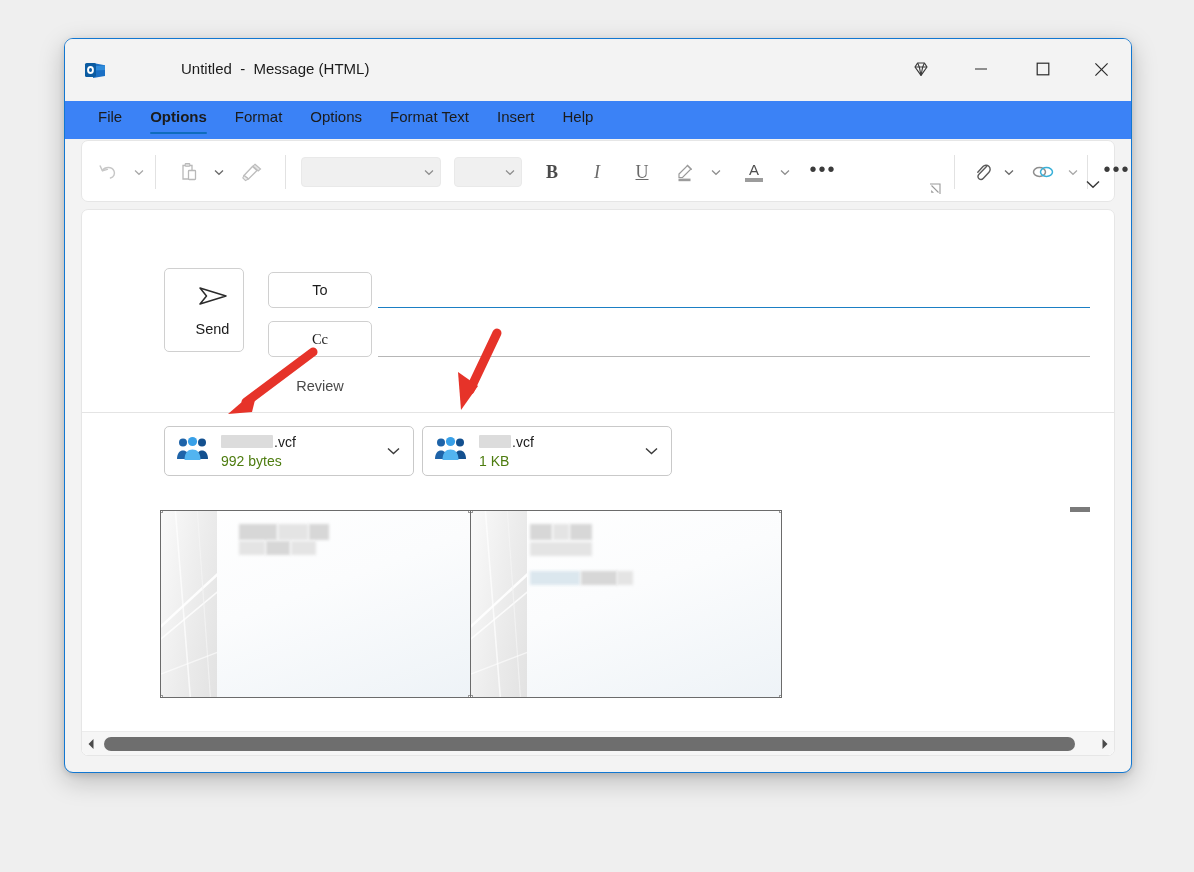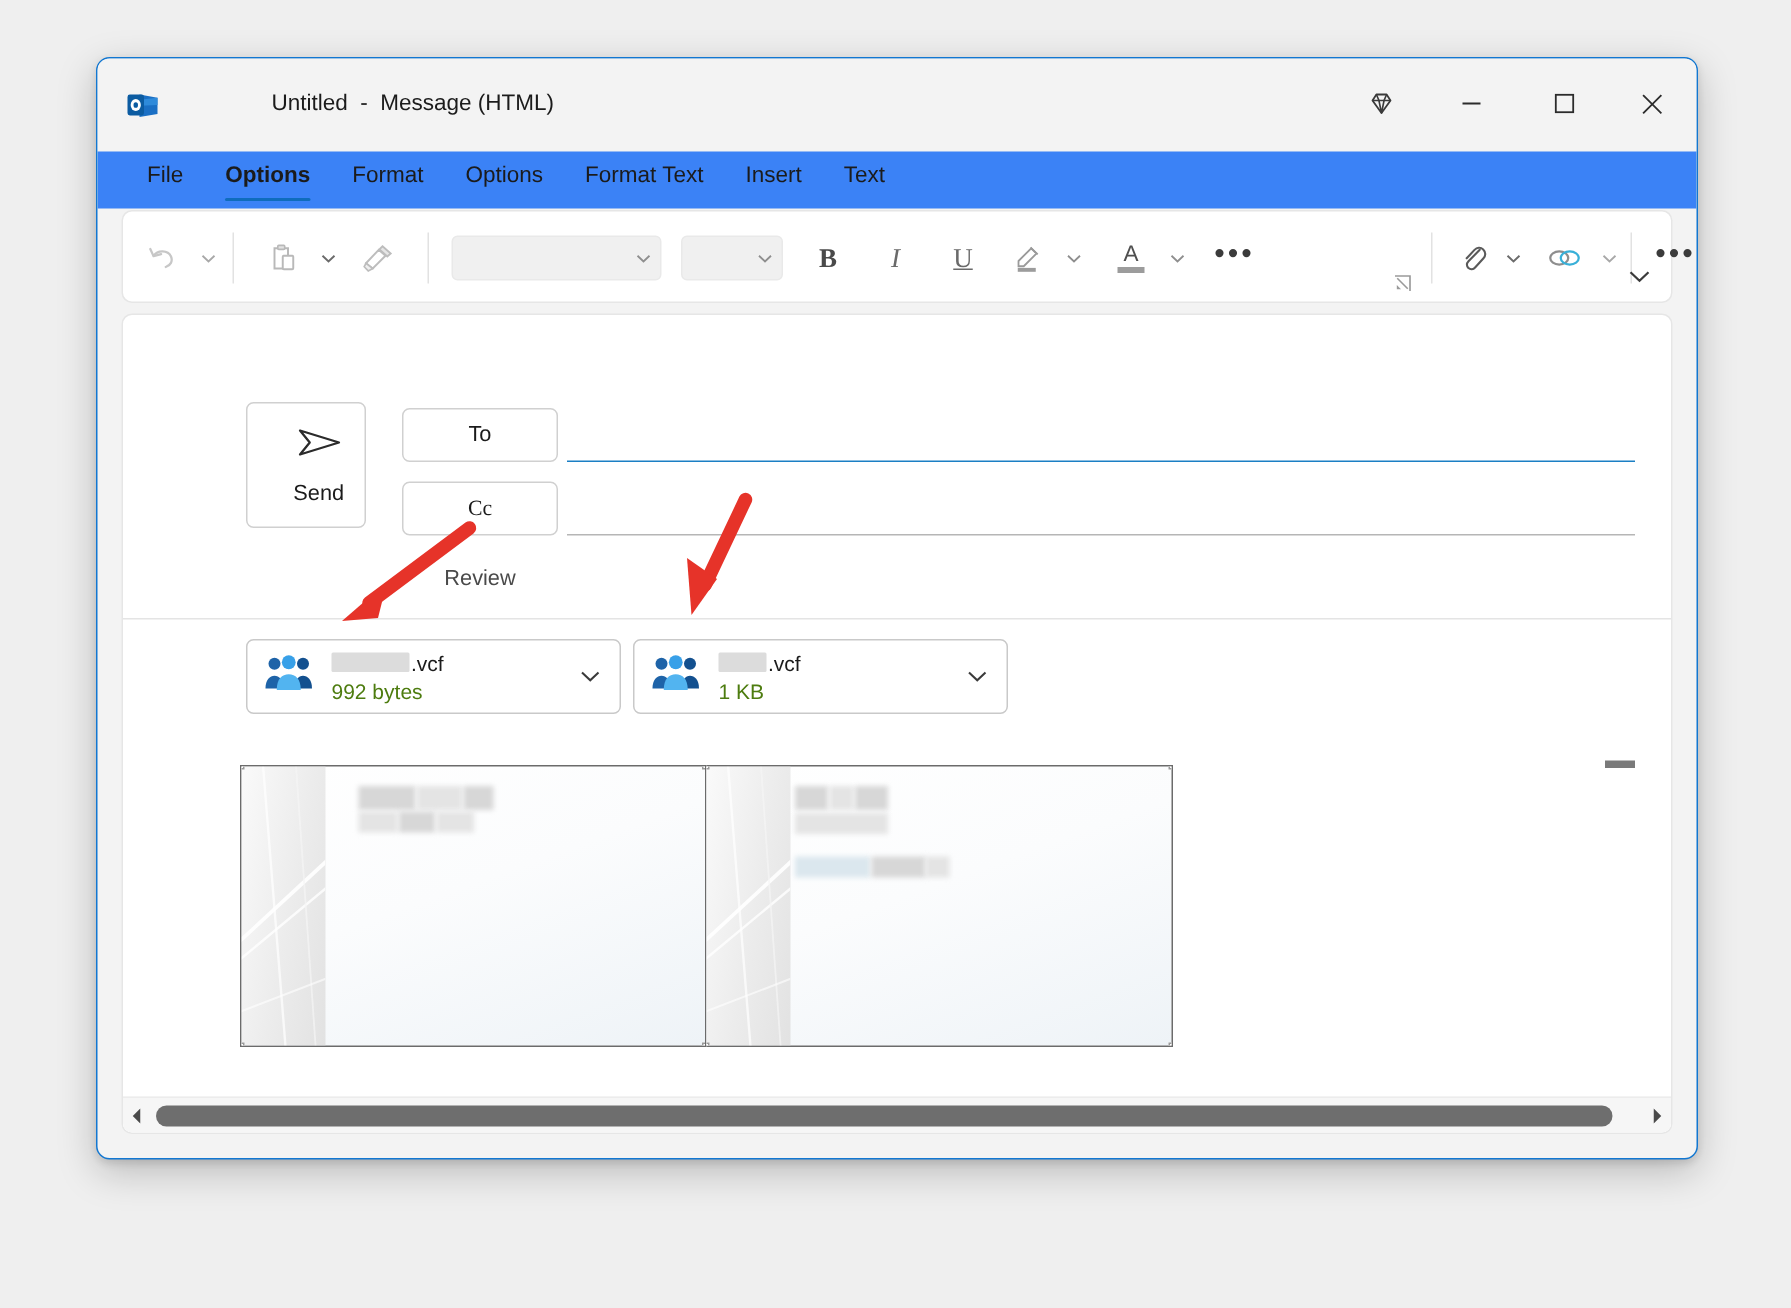--- a/index.html
+++ b/index.html
@@ -359,21 +359,21 @@
     </div>
   </div>
 
   <div id="tabs">
     <div class="tab">File</div>
     <div class="tab active">Options</div>
     <div class="tab">Format</div>
     <div class="tab">Options</div>
     <div class="tab">Format Text</div>
     <div class="tab">Insert</div>
-    <div class="tab">Text</div>
+    <div class="tab">Help</div>
   </div>
 
   <div id="ribbon">
 
     <div class="rb rb-btn" style="left:9px; top:15px; width:34px;">
       <svg width="22" height="22" viewBox="0 0 22 22">
         <path d="M5.5 9.5 C8 5.5 15 5.5 17 10 C18.3 13 16.8 16 13.5 17" fill="none" stroke="#c7c7c7" stroke-width="1.5" stroke-linecap="round"></path>
         <path d="M3.2 5 L5.4 9.8 L10.4 8.4" fill="none" stroke="#c7c7c7" stroke-width="1.5" stroke-linecap="round" stroke-linejoin="round"></path>
       </svg>
     </div>

